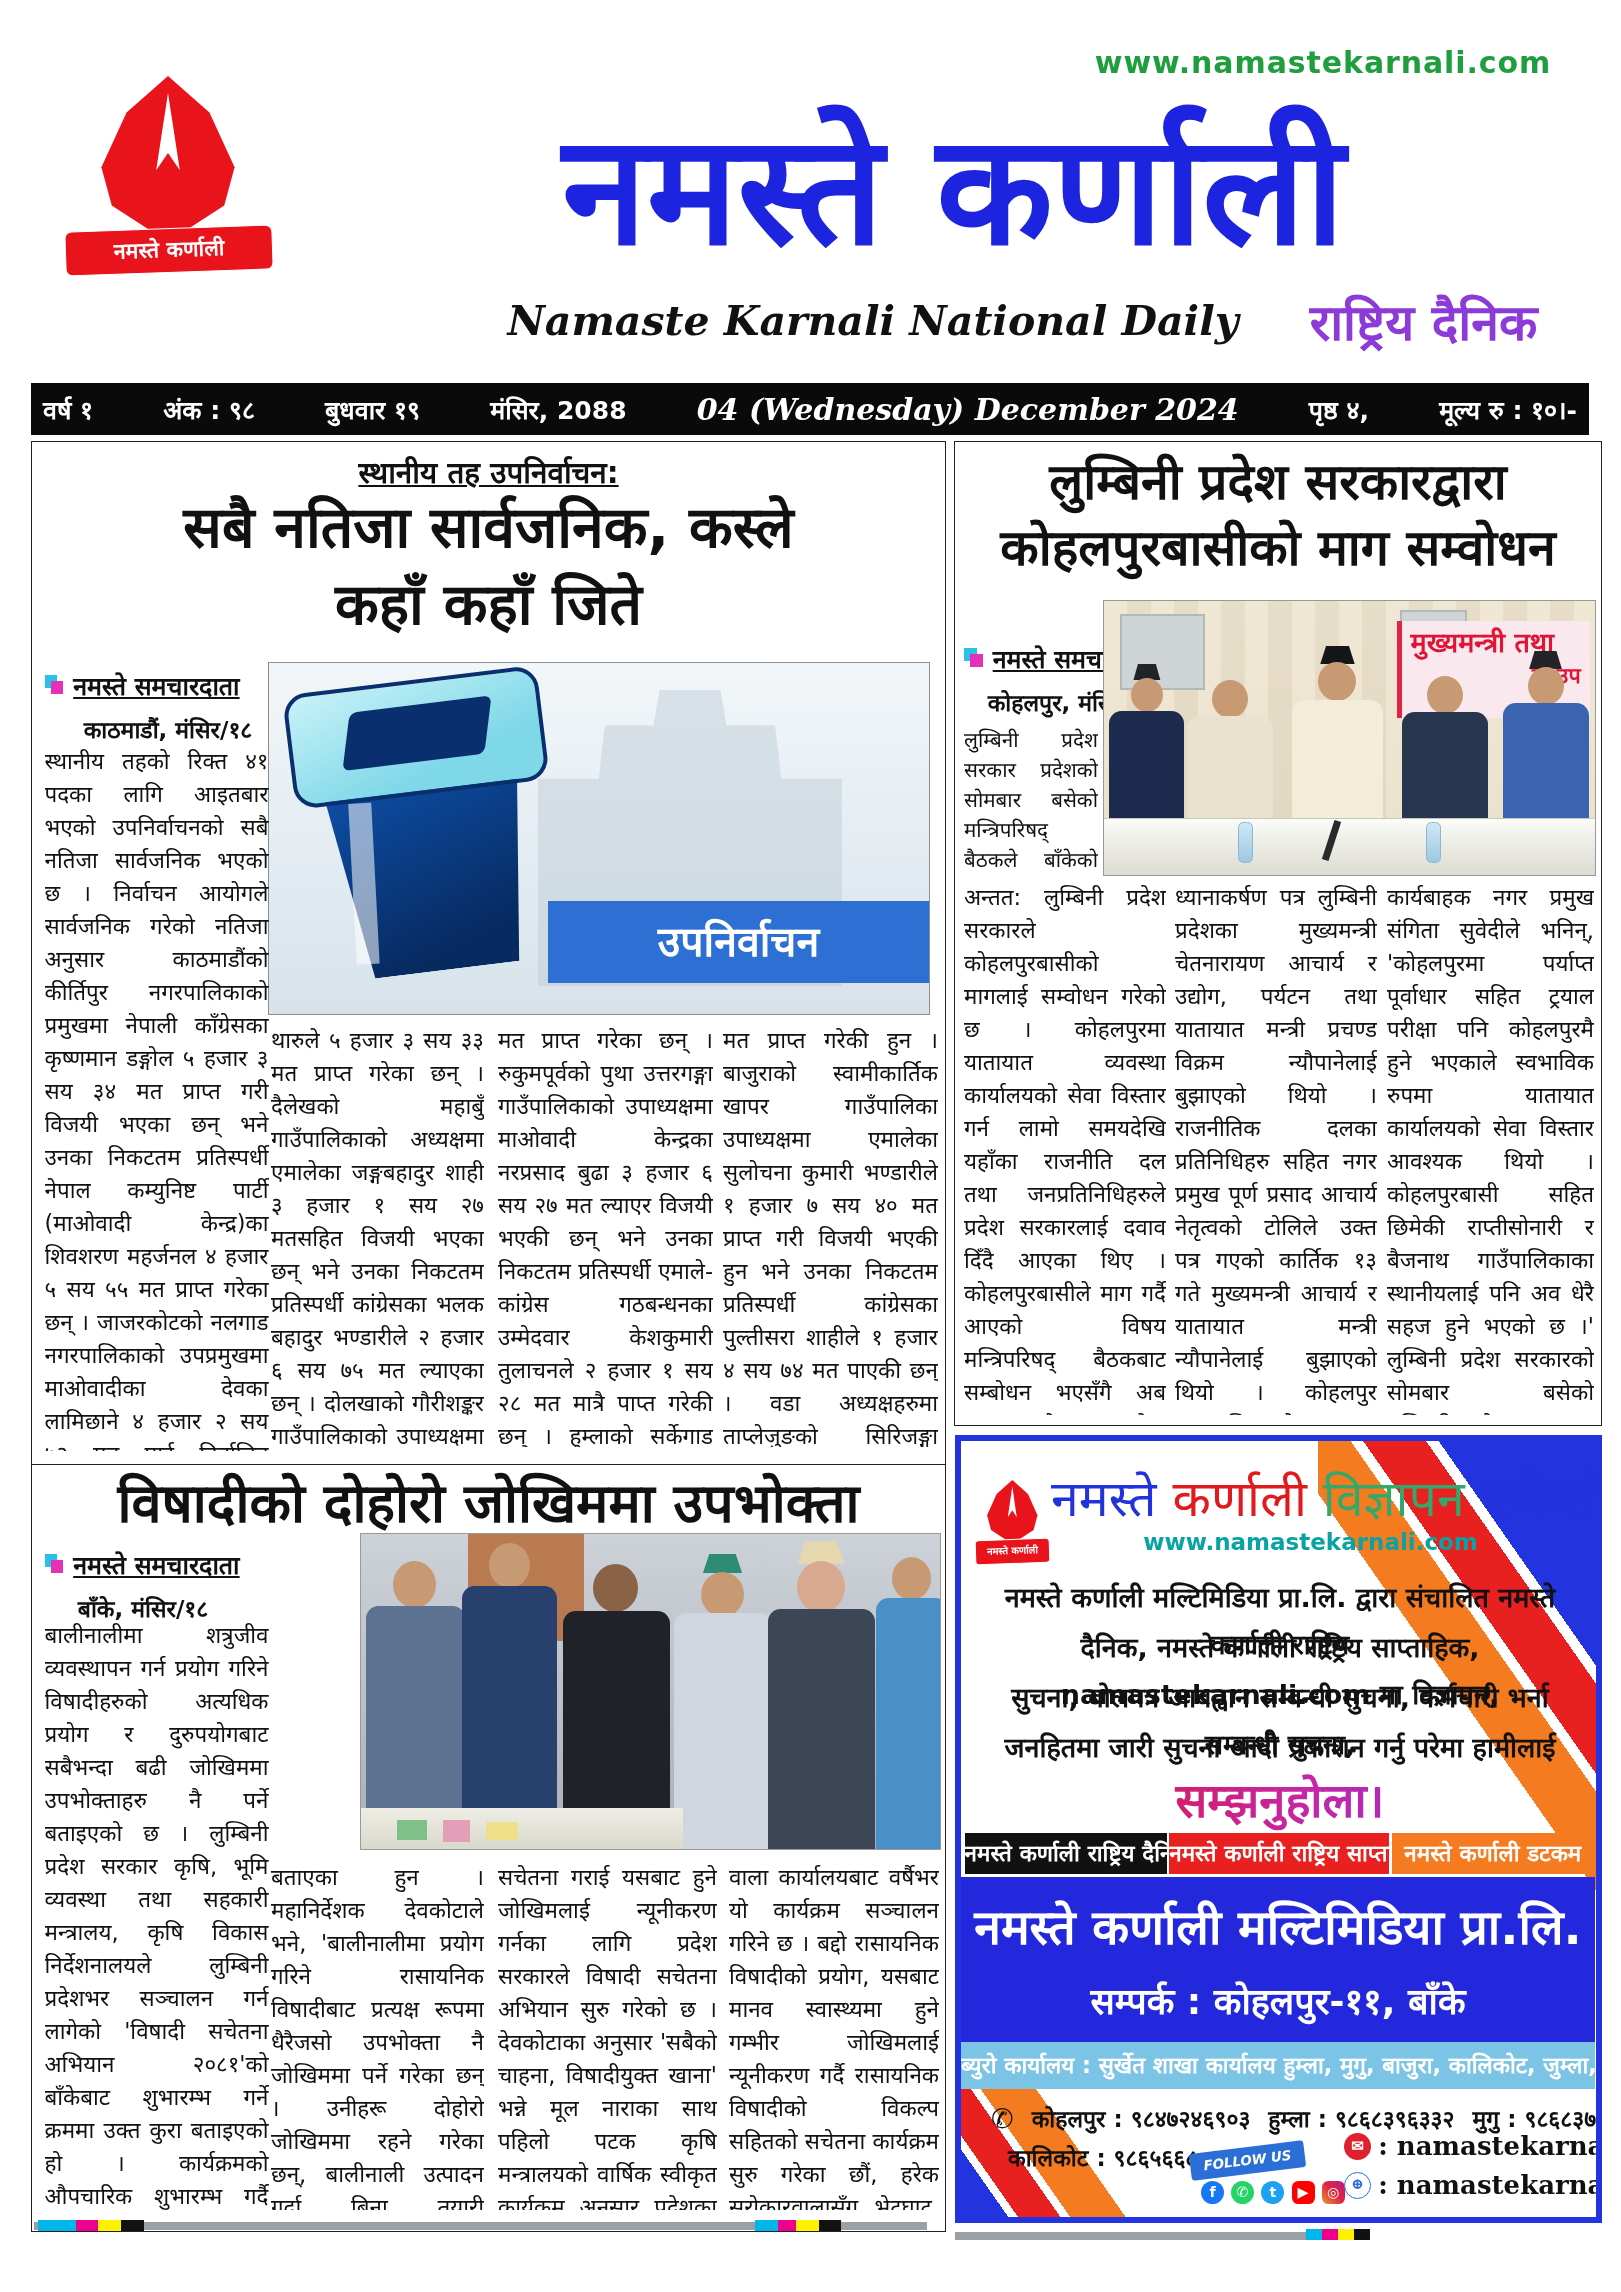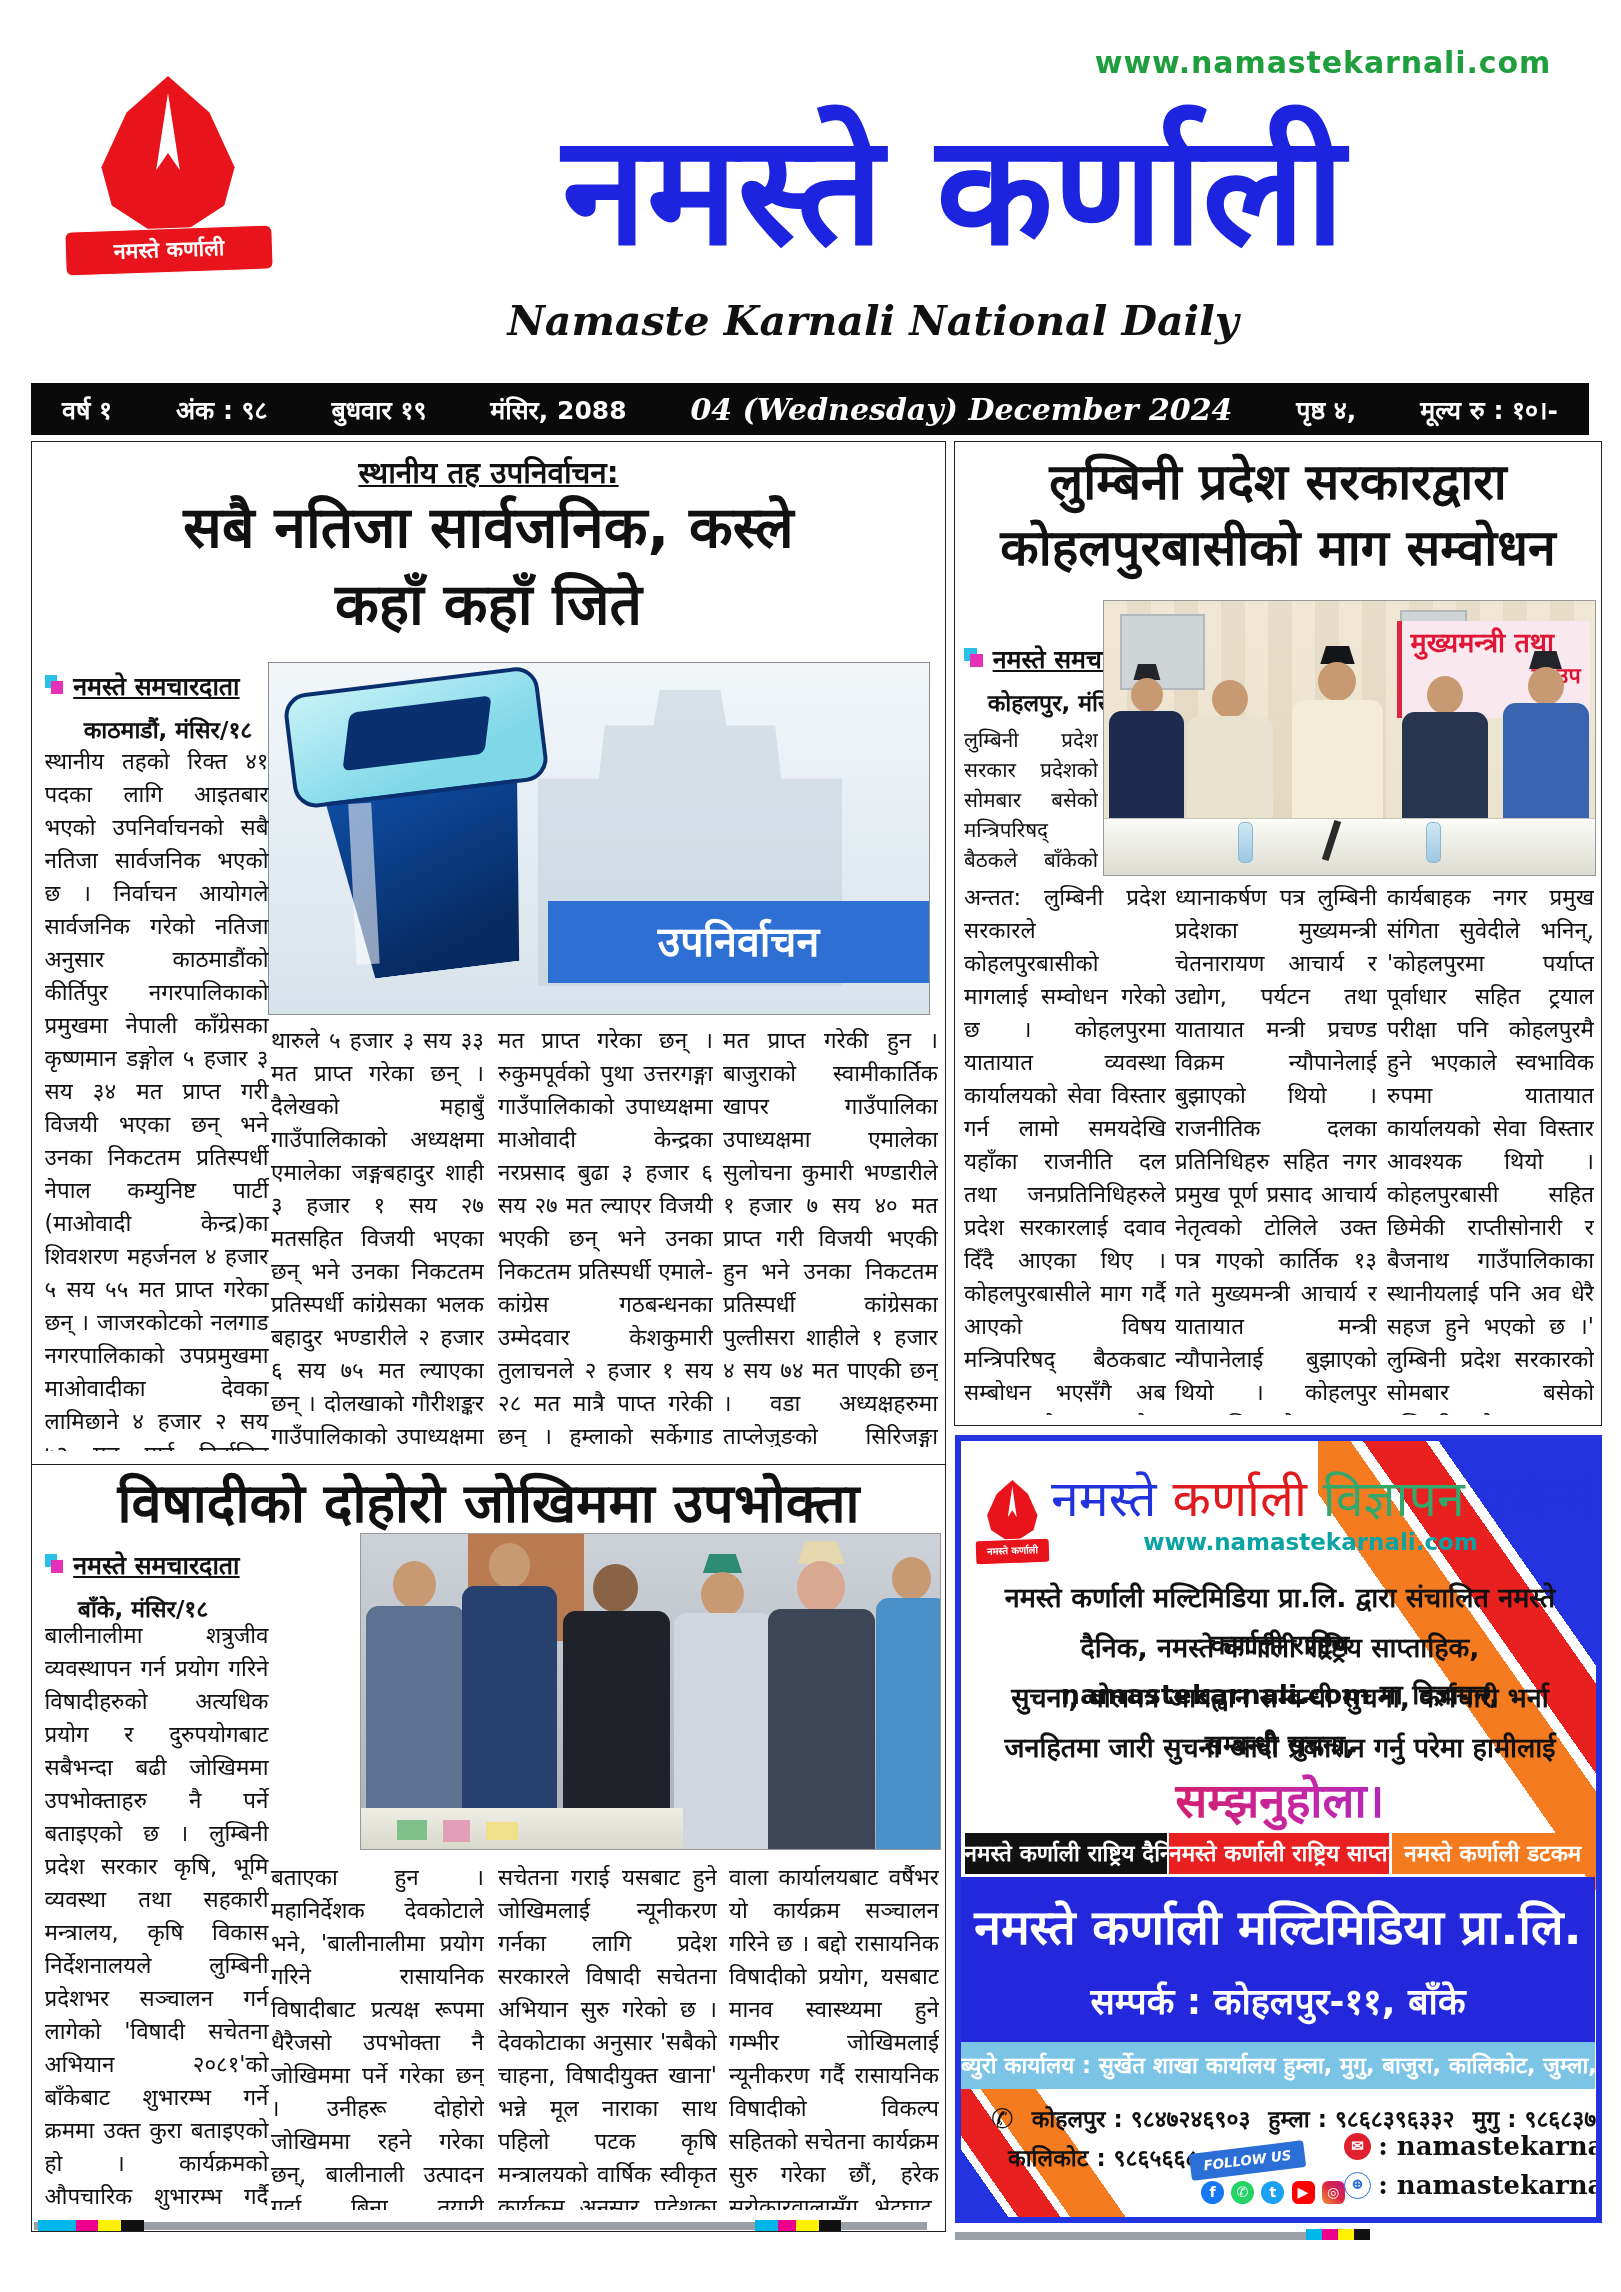--- a/index.html
+++ b/index.html
@@ -15,21 +15,21 @@
   .sub-np{color:#8c3bd9;font-weight:700;font-size:50px;text-align:center;}
   .logo-nib{position:absolute;left:45px;top:0;width:148px;height:166px;background:#e8131b;
             clip-path:polygon(50% 0%,78% 22%,95% 55%,88% 78%,50% 100%,12% 78%,5% 55%,22% 22%);}
   .logo-slit{position:absolute;left:45px;top:10.7px;width:148px;height:107px;background:#ffffff;
              clip-path:polygon(50% 6%,58% 78%,50% 62%,42% 78%);}
   .logo-ribbon{position:absolute;left:16px;top:152px;width:206px;height:43px;background:#e8131b;
                border:1.8px solid #fff;border-radius:7.2px;transform:rotate(-2deg);
                color:#fff;font-weight:700;font-size:21.5px;text-align:center;line-height:41px;}
   
   .datebar{background:#0a0a0a;color:#fff;display:flex;align-items:center;justify-content:space-between;
-           padding:0 31px;box-sizing:border-box;font-size:25px;font-weight:700;}
+           padding:0 12px;box-sizing:border-box;font-size:25px;font-weight:700;}
   .datebar .en{font-family:"DejaVu Serif",serif;font-style:italic;font-size:30px;font-weight:700;}
   
   .artbox{border:1.8px solid #222;background:#fff;box-sizing:border-box;}
   .kicker{font-size:29.6px;font-weight:700;text-decoration:underline;text-align:center;}
   .headline-xl{font-size:57px;font-weight:700;line-height:77px;text-align:center;}
   .headline-lg{font-size:50px;font-weight:700;line-height:66px;text-align:center;}
   .headline-md{font-size:54px;font-weight:700;line-height:68px;text-align:center;}
   .byline-row{display:flex;align-items:center;gap:9px;}
   .byline-ic{position:relative;width:19.7px;height:19.7px;flex:0 0 19.7px;}
   .byline-ic .c1{position:absolute;left:0;top:0;width:12.5px;height:12.5px;background:#29c2e6;}
@@ -113,20 +113,21 @@
 
   <div class="abs" style="left:0;top:0;width:1621px;height:381px;">
     <div class="abs" style="left:49px;top:76px;width:242px;height:242px;">
       <div class="logo-nib"></div>
       <div class="logo-slit"></div>
       <div class="logo-ribbon">नमस्ते कर्णाली</div>
     </div>
     <div class="abs site-url" style="left:1061px;top:45px;width:524px;">www.namastekarnali.com</div>
     <div class="abs main-title" style="left:322px;top:79px;width:1263px;height:224px;">नमस्ते कर्णाली</div>
     <div class="abs sub-en" style="left:488px;top:297px;width:770px;">Namaste Karnali National Daily</div>
+    <div class="abs sub-np" style="left:1258px;top:287px;width:331px;">राष्ट्रिय दैनिक</div>
   </div>
 
   <div class="abs datebar" style="left:31px;top:383px;width:1558px;height:52px;">
     <span>वर्ष १</span>
     <span>अंक : ९८</span>
     <span>बुधवार १९</span>
     <span>मंसिर, 2088</span>
     <span class="en">04 (Wednesday)  December  2024</span>
     <span>पृष्ठ ४,</span>
     <span>मूल्य रु : १०।-</span>

